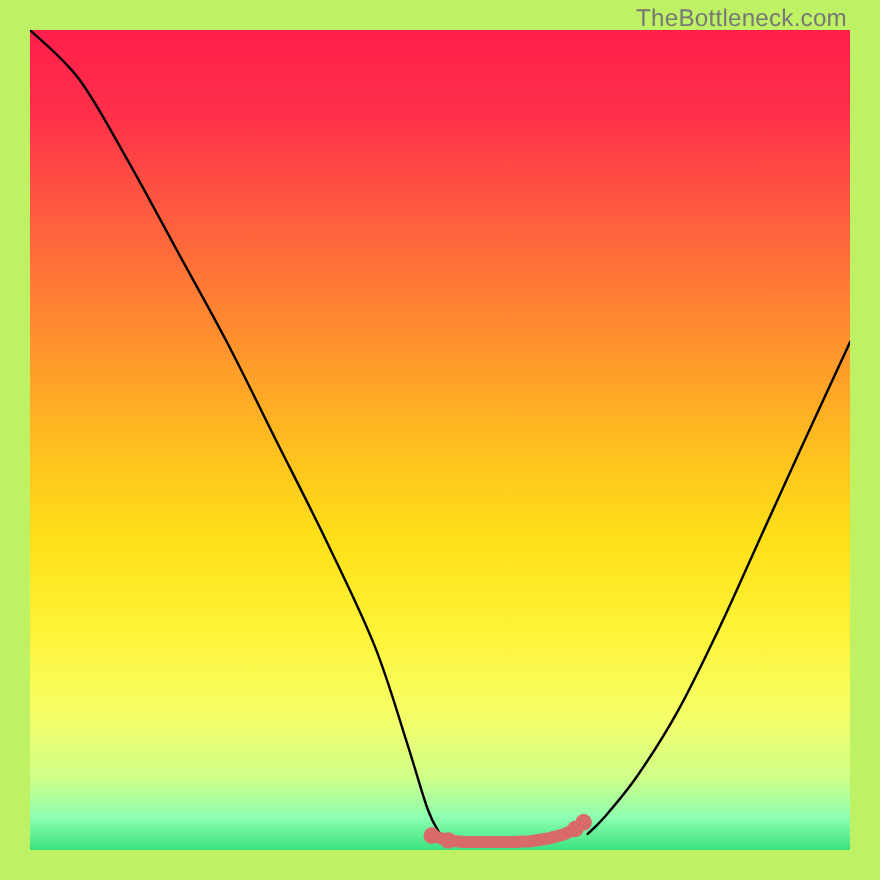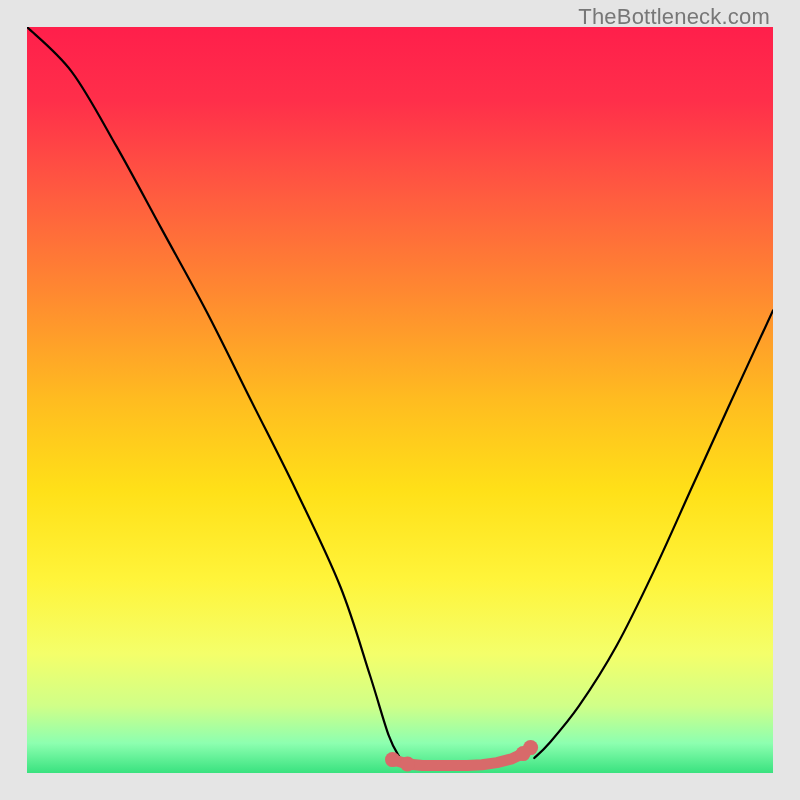--- a/index.html
+++ b/index.html
@@ -10,21 +10,21 @@
     background: #000;
     overflow: hidden;
     font-family: Arial, Helvetica, sans-serif;
   }
   .frame {
     position: absolute;
     left: 0;
     top: 0;
     width: 800px;
     height: 800px;
-    background: #e5e5e5;
+    background: #bef264;
   }
   .plot-area {
     position: absolute;
     left: 27px;
     top: 27px;
     width: 746px;
     height: 746px;
     overflow: hidden;
   }
   .gradient {

